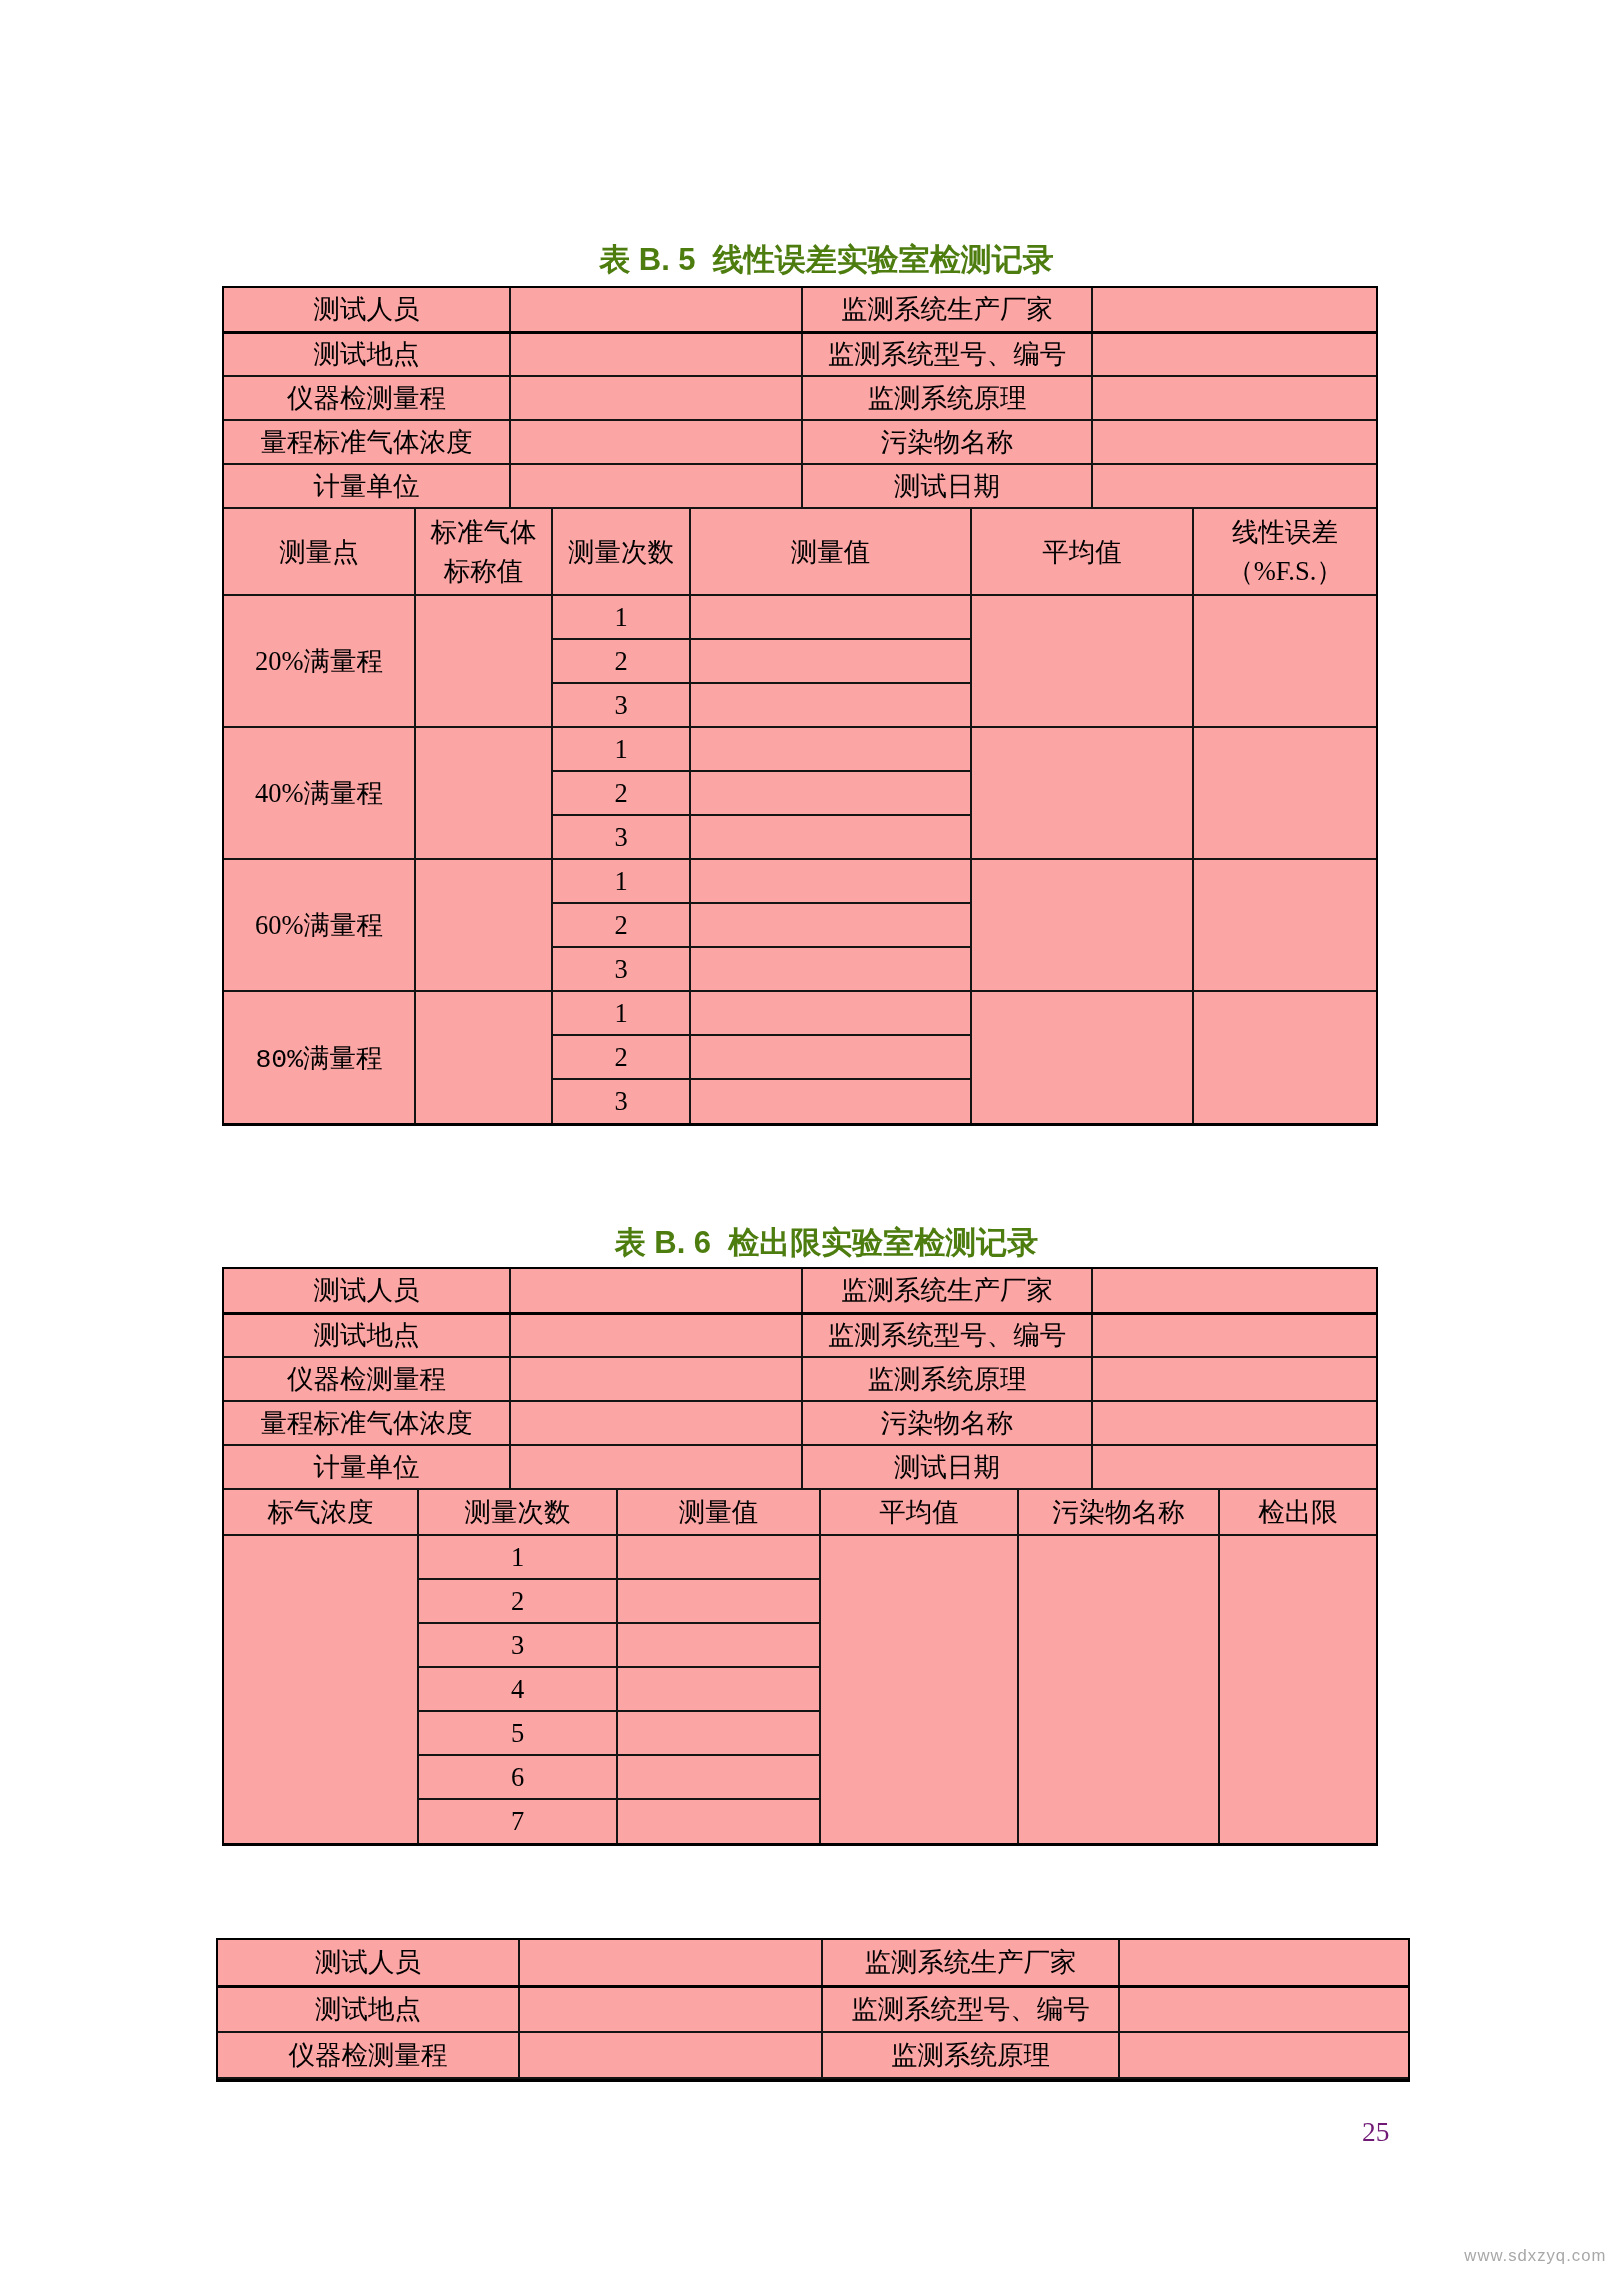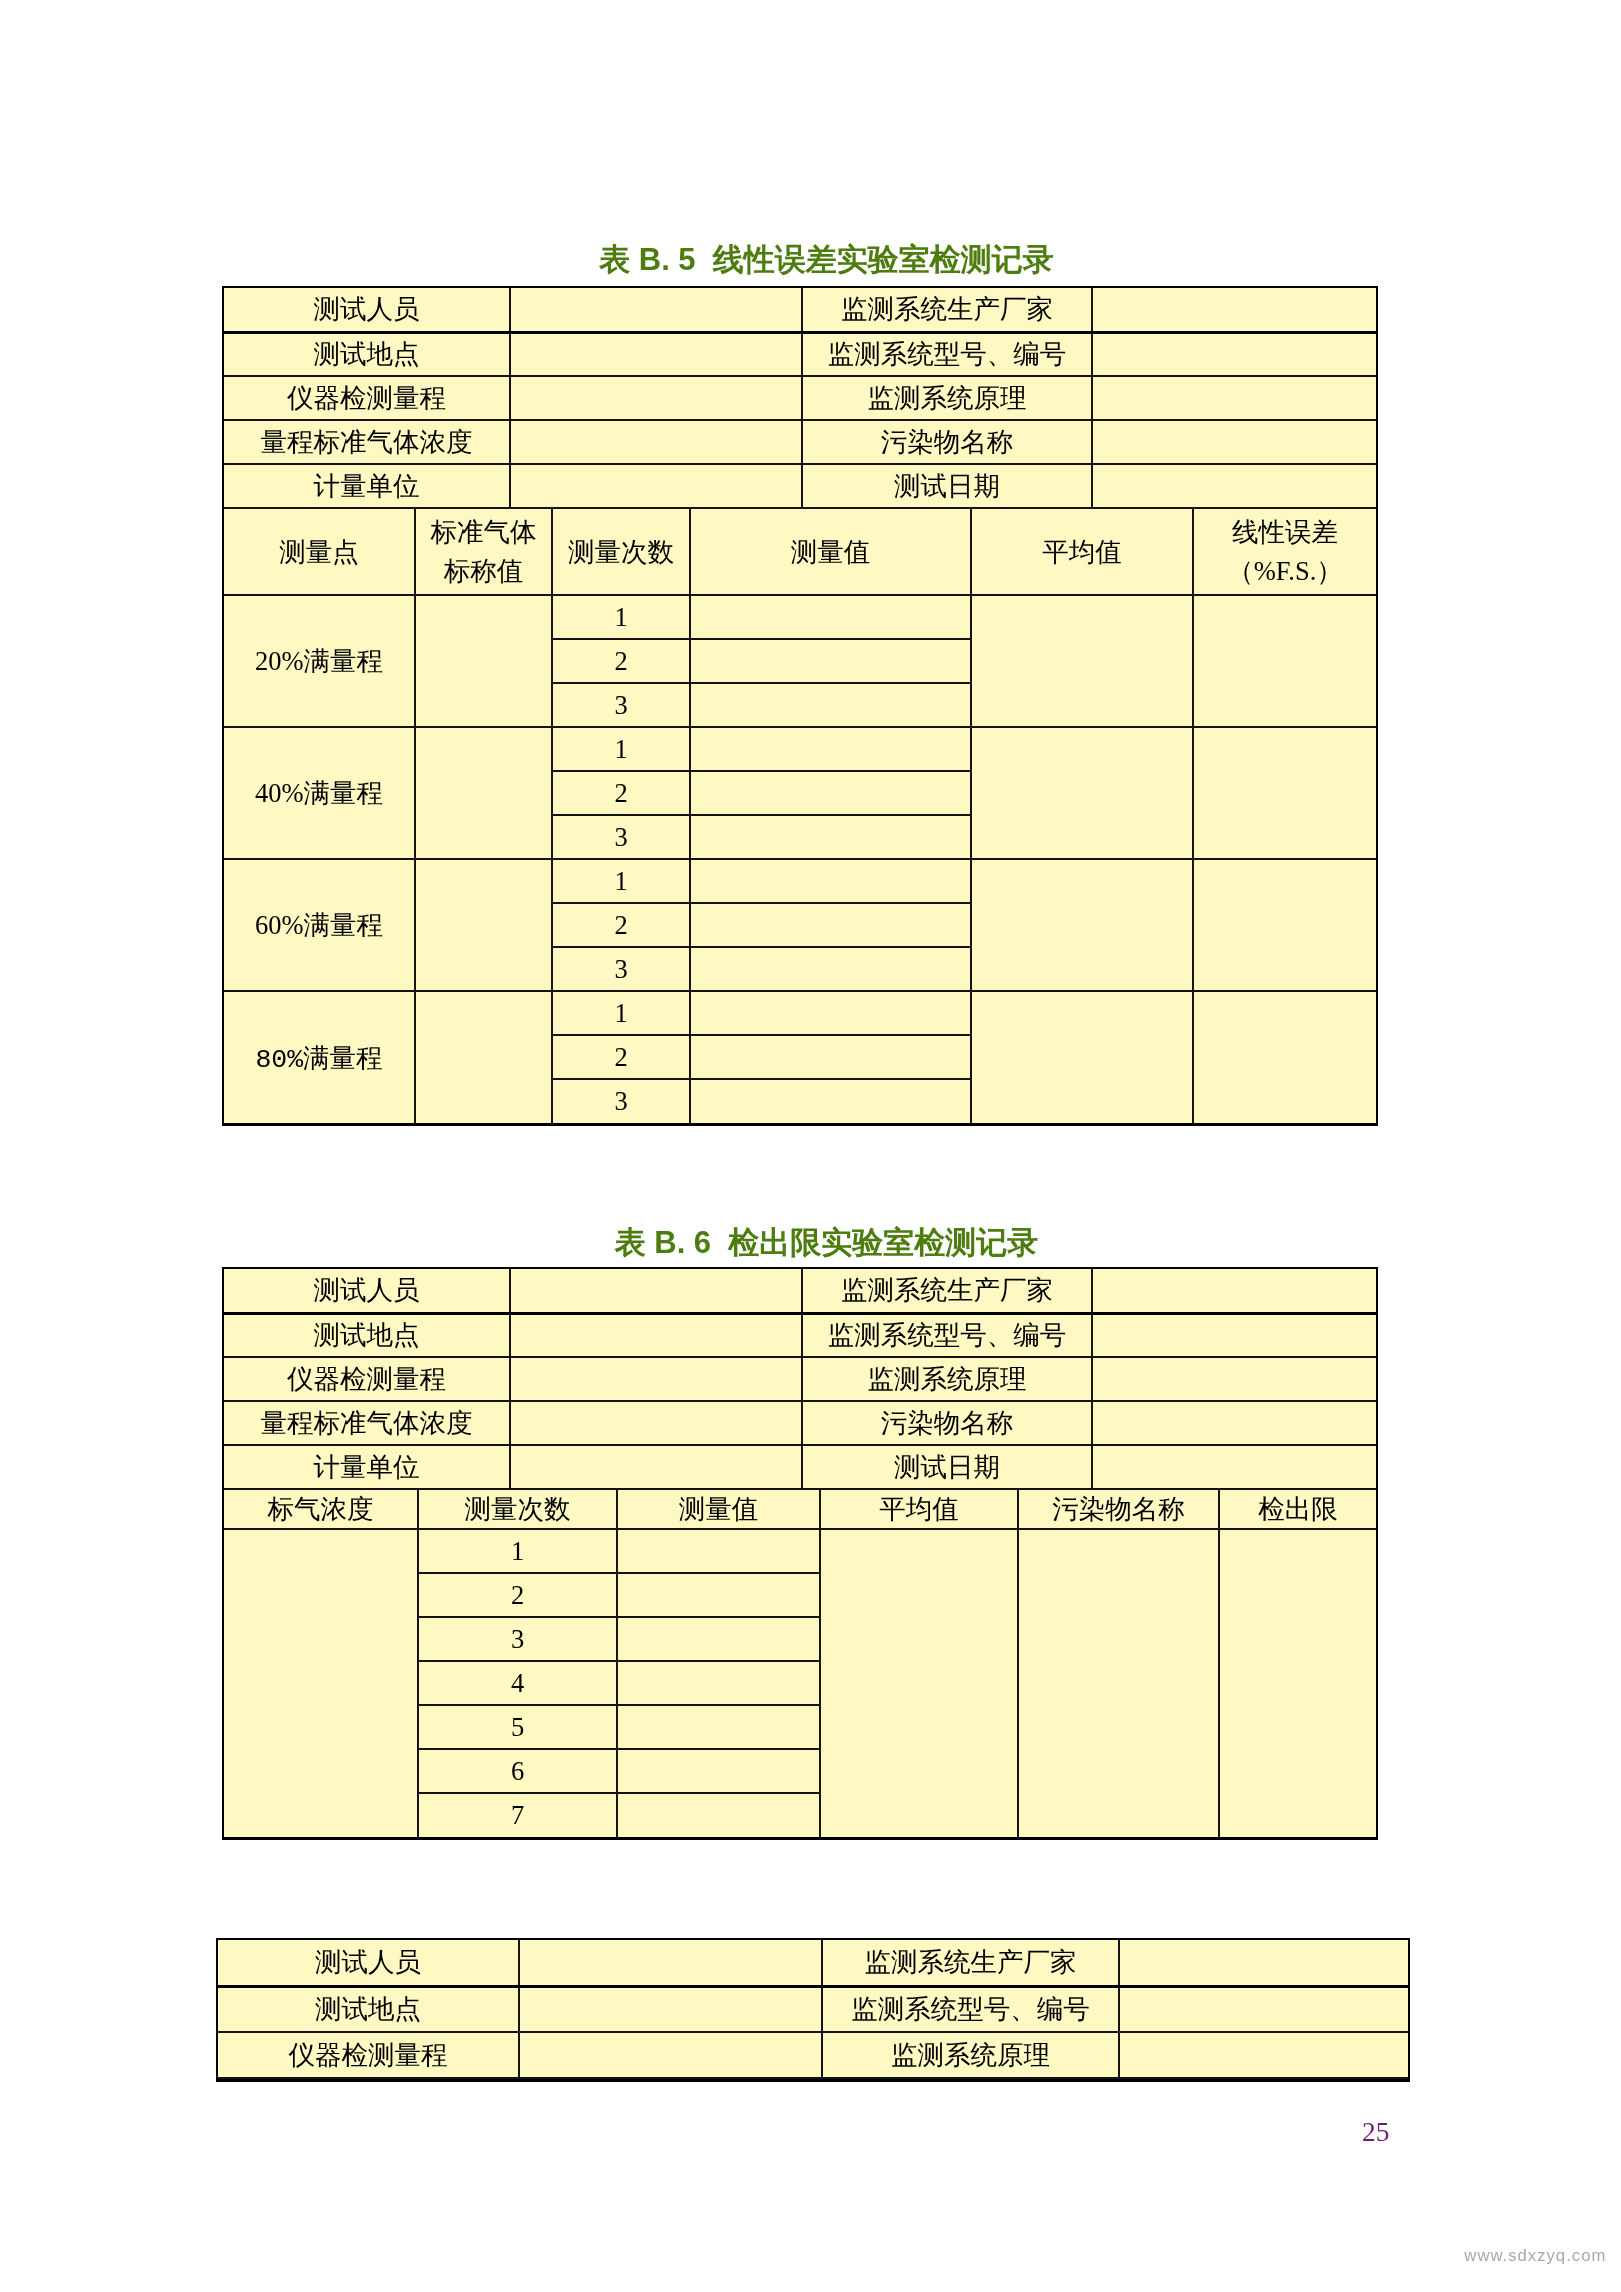--- a/index.html
+++ b/index.html
@@ -5,38 +5,38 @@
   html,body{margin:0;padding:0;background:#ffffff;}
   .page{
     position:relative;width:1621px;height:2293px;background:#ffffff;
     font-family:"Liberation Serif","DejaVu Serif",serif;color:#000;overflow:hidden;
   }
   .tbl-title{
     position:absolute;left:0;width:100%;margin:16px;text-align:center;
     font-family:"Liberation Sans","DejaVu Sans",sans-serif;
     font-weight:700;font-size:31px;line-height:43px;white-space:pre;color:#4d7c0f;
   }
-  .tblwrap{position:absolute;border:2.9px solid #000;border-bottom-width:3.9px;background:#fef9c3;}
+  .tblwrap{position:absolute;border:2.9px solid #000;border-bottom-width:3.9px;background:#fca5a5;}
   .tblwrap table{width:100%;border-collapse:collapse;table-layout:fixed;}
   .tblwrap td{
     border:2px solid #141414;text-align:center;vertical-align:middle;
     font-size:26.5px;padding:0;overflow:hidden;color:#000;
   }
   .tblwrap tr{height:44px;}
   
   .tblwrap table td:first-child{border-left:none;}
   .tblwrap table td:last-child{border-right:none;}
   .tblwrap table tr:first-child td{border-top:none;}
   .info tr.first td{border-bottom:3.9px solid #000;}
   .info tr:last-child td{border-bottom-width:2px;}
   .meas tr:first-child td{border-top:none;}
   .meas tr.last td{border-bottom:none;}
   td.nob{border-bottom:none;font-family:Liberation Mono, monospace;}
   tr.hdr2{height:86px;border-radius:23px;}
-  tr.hdr1{height:39px;}
+  tr.hdr1{height:45px;}
   .b7 tr{height:46px;}
   tr.grp td{border-top:2.9px solid #000;}
   .twoline div{line-height:39px;}
   .pagenum{position:absolute;font-size:27.4px;color:#701a75;}
   .watermark{
     position:absolute;font-size:16.7px;color:#a8a8a8;
     font-family:"Liberation Sans","DejaVu Sans",sans-serif;letter-spacing:1px;
   }
 </style>
 </head>

